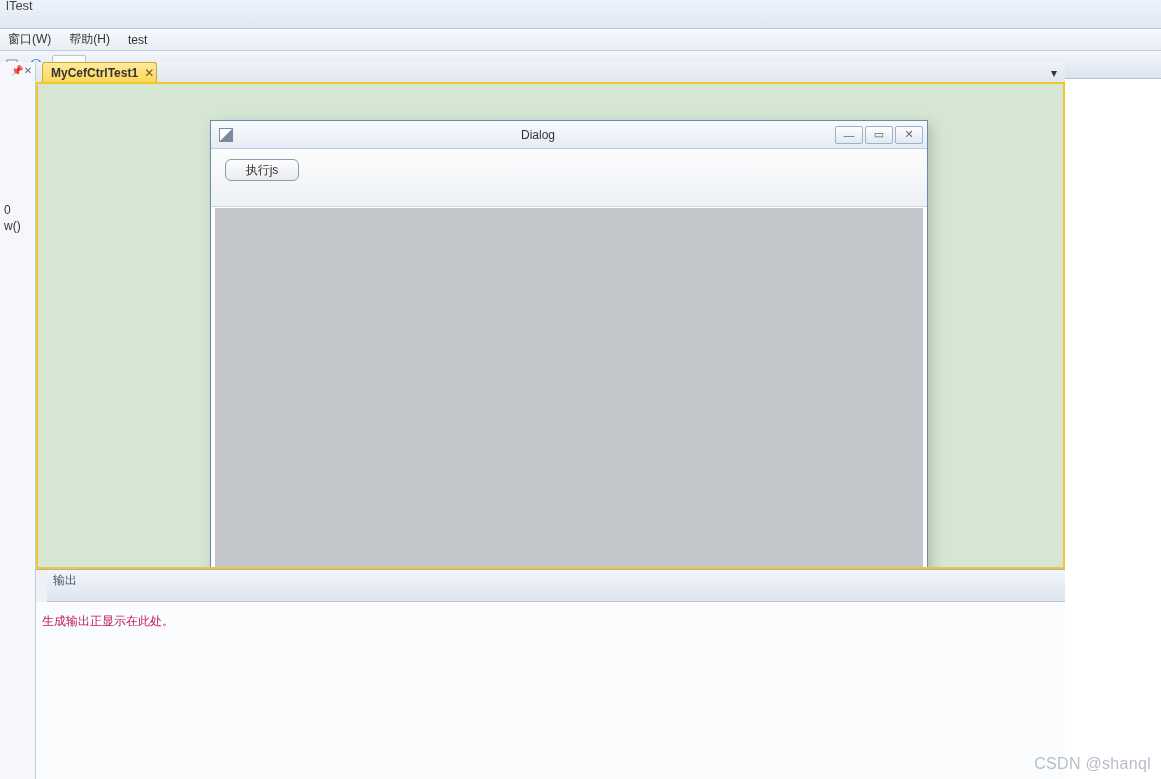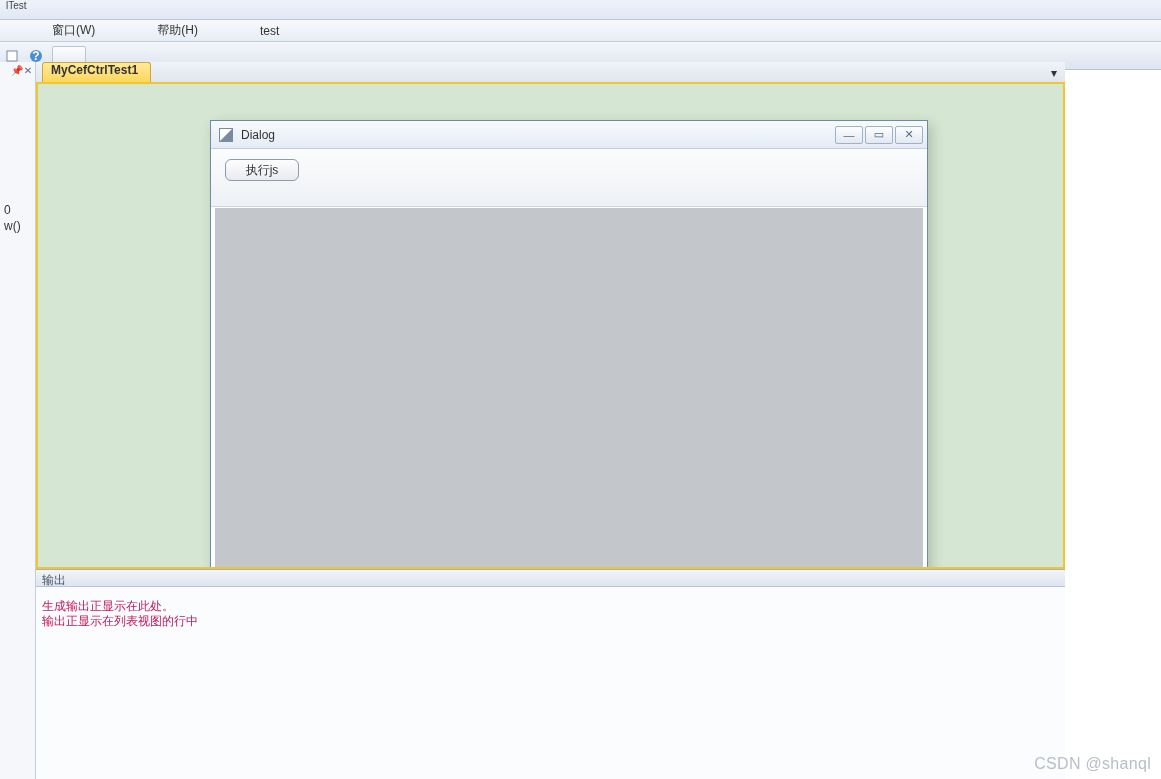--- a/index.html
+++ b/index.html
@@ -1,59 +1,59 @@
 <!DOCTYPE html>
 <html><head>
 <meta charset="utf-8">
 <style>
 * { box-sizing: border-box; margin: 0; padding: 0; font-family: "Microsoft YaHei", "Segoe UI", Tahoma, sans-serif; font-size: 12px; }
 body { width: 1161px; height: 779px; background: #fff; overflow: hidden; position: relative; }
 
-.titlebar { height: 20px; background: linear-gradient(#eef3fb,#e1e8f4); border-bottom: 1px solid #b9c8da; padding-left: 6px; color: #444; line-height: 12px; font-size: 10px; }
+.titlebar { height: 29px; background: linear-gradient(#eef3fb,#e1e8f4); border-bottom: 1px solid #b9c8da; padding-left: 6px; color: #444; line-height: 12px; font-size: 13px; }
 .menubar { height: 22px; background: linear-gradient(#f7f9fc,#e8ecf4); border-bottom: 1px solid #c3cedd; display: flex; align-items: center; padding-left: 2px; gap: 6px; color: #333; }
-.menubar span { padding: 2px 6px; cursor: default; margin-left: 44px; }
+.menubar span { padding: 2px 6px; cursor: default; }
 
 .toolbar { height: 28px; background: linear-gradient(#f3f6fb,#dde5f0); border-bottom: 1px solid #b5c2d4; display: flex; align-items: center; gap: 4px; padding-left: 2px; }
 .tool-btn { width: 20px; height: 20px; border: 1px solid transparent; display: flex; align-items: center; justify-content: center; border-radius: 2px; }
 .tool-sep { width: 34px; height: 20px; background: linear-gradient(#fdfdfd,#e6ebf3); border: 1px solid #b9c5d6; border-radius: 2px; margin-left: 2px; }
 
 .main { display: flex; position: absolute; top: 62px; bottom: 0; left: 0; right: 0; }
 .left-pane { width: 36px; border-right: 1px solid #c3cedd; background: #f5f7fb; position: relative; }
 .left-pin { position: absolute; top: 4px; right: 2px; display: flex; gap: 2px; }
 .pin-glyph { width: 10px; height: 10px; color: #5a6a80; font-size: 10px; line-height: 10px; text-align: center; }
 .left-code { position: absolute; top: 140px; left: 4px; color: #333; font-size: 11px; line-height: 16px; }
 .tab-strip { height: 22px; background: linear-gradient(#f0f3f8,#e1e6ee); border-bottom: 2px solid #f2c72e; display: flex; align-items: flex-end; padding-left: 6px; position: relative; }
-.tab { height: 20px; background: linear-gradient(#ffe99b,#fdd75b); border: 1px solid #caa93b; border-bottom: none; border-top-left-radius: 3px; border-top-right-radius: 3px; display: flex; align-items: center; padding: 0 12px 0 8px; gap: 6px; color: #333; font-weight: bold; font-size: 11px; flex-direction: column; }
+.tab { height: 20px; background: linear-gradient(#ffe99b,#fdd75b); border: 1px solid #caa93b; border-bottom: none; border-top-left-radius: 3px; border-top-right-radius: 3px; display: flex; align-items: center; padding: 0 2px 0 8px; gap: 6px; color: #333; font-weight: bold; font-size: 11px; }
 .tab .x { font-weight: normal; color: #6b5a20; cursor: pointer; }
 .tab-drop { position: absolute; right: 4px; top: 4px; width: 14px; height: 14px; color: #333; text-align: center; line-height: 14px; }
 
 .design-surface { flex: 1; border: 2px solid #f2c72e; border-top: none; margin: 0; background: #d5e7d2; position: relative; overflow: hidden; }
 
 .output-panel { height: 210px; border-top: 1px solid #9fb1c7; background: #eef1f6; display: flex; flex-direction: column; position: absolute; left: 36px; right: 96px; bottom: 0; }
-.output-header { height: 17px; background: linear-gradient(#f2f5fa,#dee5ef); border-bottom: 1px solid #b9c5d6; padding-left: 6px; line-height: 20px; color: #4a5568; }
+.output-header { height: 32px; background: linear-gradient(#f2f5fa,#dee5ef); border-bottom: 1px solid #b9c5d6; padding-left: 6px; line-height: 20px; color: #4a5568; margin-left: 11px; }
 .output-body { flex: 1; background: #fbfcfd; padding: 12px 6px; color: #be185d; line-height: 15px; overflow: hidden; }
 
 .right-pane { width: 96px; border-left: 1px solid #c3cedd; background: #eef1f6; display: flex; flex-direction: column; }
 .prop-title { height: 20px; background: linear-gradient(#f2f5fa,#dbe3ee); border-bottom: 1px solid #b9c5d6; padding-left: 6px; line-height: 20px; color: #3a4a5e; }
 .prop-combo { height: 20px; background: #fff; border-bottom: 1px solid #c3cedd; padding-left: 6px; line-height: 20px; color: #333; }
 .prop-toolbar { height: 22px; background: linear-gradient(#fdfdfd,#e7ecf4); border-bottom: 1px solid #c3cedd; display: flex; align-items: center; gap: 2px; padding-left: 3px; }
 .prop-tool { width: 16px; height: 16px; display: flex; align-items: center; justify-content: center; color: #5a6a80; font-size: 11px; }
 .prop-tool.lightning { color: #d69a00; }
 .prop-tree { flex: 1; background: #fff; overflow: hidden; border-bottom: 1px solid #c3cedd; }
 .cat { display: flex; align-items: center; height: 19px; padding-left: 2px; background: #f1f3f7; border-bottom: 1px solid #e2e6ee; color: #333; }
 .cat .exp { width: 12px; text-align: center; color: #7a8aa0; font-size: 10px; }
 .item { display: flex; align-items: center; height: 19px; padding-left: 16px; color: #333; border-bottom: 1px solid #f0f2f6; }
 .item.dim { color: #9aa4b2; }
 .prop-desc { height: 234px; background: #f5f7fb; border-top: 1px solid #c3cedd; }
 
 .watermark { position: absolute; right: 10px; bottom: 6px; color: #b8bec7; font-size: 16px; letter-spacing: .3px; pointer-events: none; }
 
 
 .dialog { position: absolute; left: 172px; top: 36px; width: 718px; height: 530px; background: #fff; border: 1px solid #6b8aad; box-shadow: 4px 4px 12px rgba(0,0,0,.18), 0 0 0 1px rgba(255,255,255,.4) inset; }
-.dlg-title { height: 28px; background: linear-gradient(#f7fafd,#e5ecf5); display: flex; align-items: center; padding: 0 4px 0 8px; border-bottom: 1px solid #c3cedd; }
+.dlg-title { height: 28px; background: linear-gradient(#f7fafd,#e5ecf5); display: flex; align-items: center; padding: 0 4px 0 8px; border-bottom: 1px solid #c3cedd; text-align: center; }
 .dlg-icon { width: 14px; height: 14px; border: 1px solid #7a8aa0; margin-right: 8px; background: linear-gradient(135deg,#fff 48%,#7a8aa0 52%); }
 .dlg-caption { flex: 1; color: #333; }
 .dlg-btns { display: flex; gap: 2px; }
 .dlg-btn { width: 28px; height: 18px; border: 1px solid #9fb1c7; border-radius: 2px; background: linear-gradient(#fdfdfd,#e3e9f2); display: flex; align-items: center; justify-content: center; color: #5a6a80; font-size: 11px; }
 .dlg-toolbar { height: 58px; background: linear-gradient(#fbfcfd,#eef1f5); border-bottom: 1px solid #cfd6e0; padding: 10px 14px; }
 .dlg-exec { width: 74px; height: 22px; background: linear-gradient(#fdfdfd,#e8ebf0); border: 1px solid #8e9bab; border-radius: 6px; color: #333; display: flex; align-items: center; justify-content: center; cursor: pointer; }
 .dlg-body { position: absolute; top: 87px; left: 4px; right: 4px; bottom: 4px; background: #c3c7cb; border: 1px solid #d7dbe1 inset; }
 
 
 .center-wrap { position: absolute; left: 36px; right: 96px; top: 0; bottom: 0; display: flex; flex-direction: column; }
@@ -125,21 +125,20 @@
           <div class="dlg-body"></div>
         </div>
 
       </div>
     </div>
 
     <div class="output-panel" style="position:relative; left:0; right:0;">
       <div class="output-header">输出</div>
       <div class="output-body">
         <div>生成输出正显示在此处。</div>
-        <div>输出正显示在列表视图的行中</div>
       </div>
     </div>
   </div>
 
   <div class="right-pane">
     <div class="prop-title">属性</div>
     <div class="prop-combo">属性窗口</div>
     <div class="prop-toolbar">
       <div class="prop-tool">▦</div>
       <div class="prop-tool" style="color:#c05050;">A↓</div>

